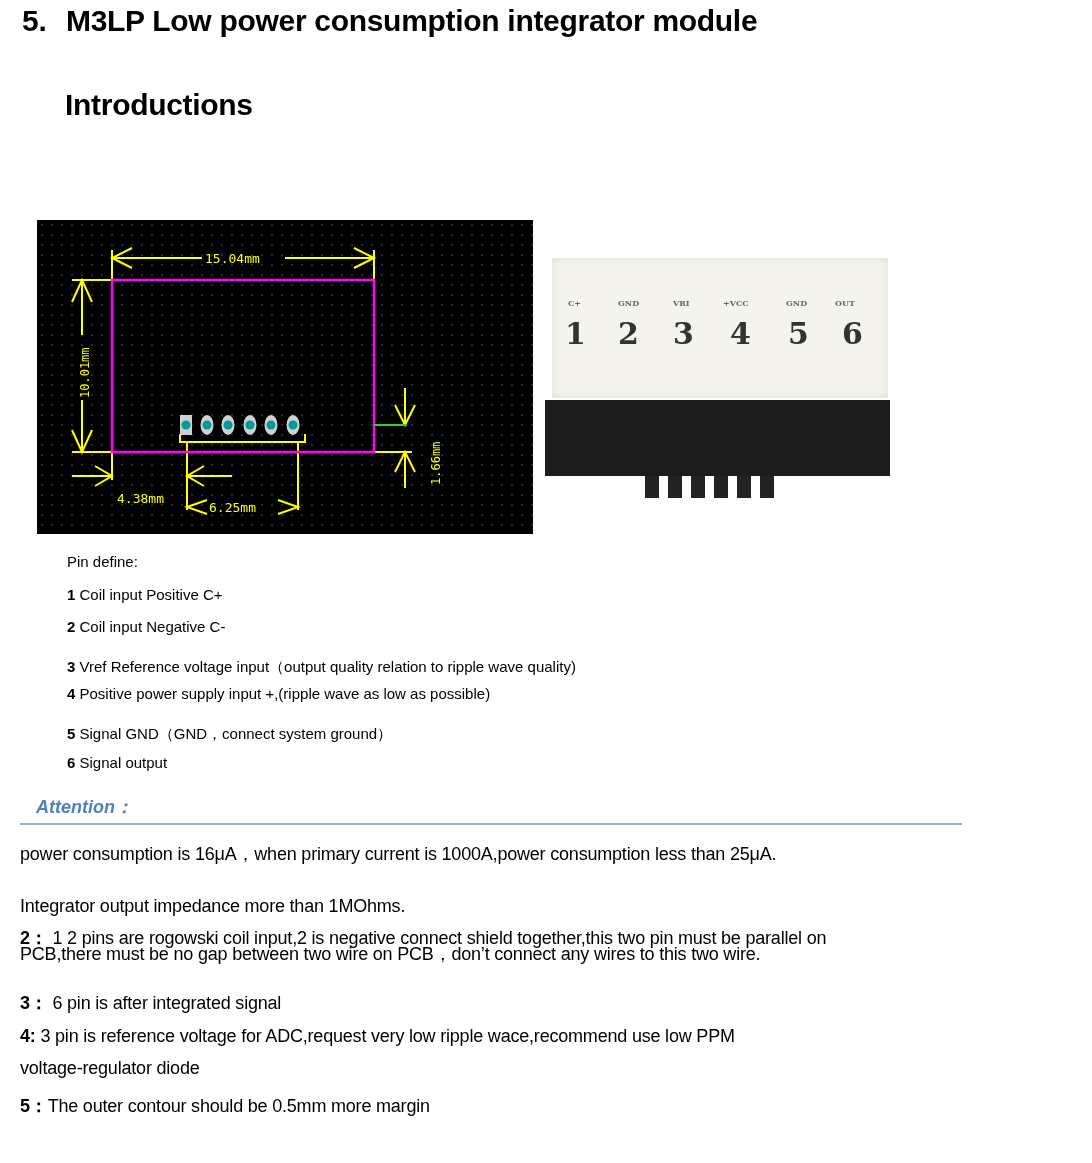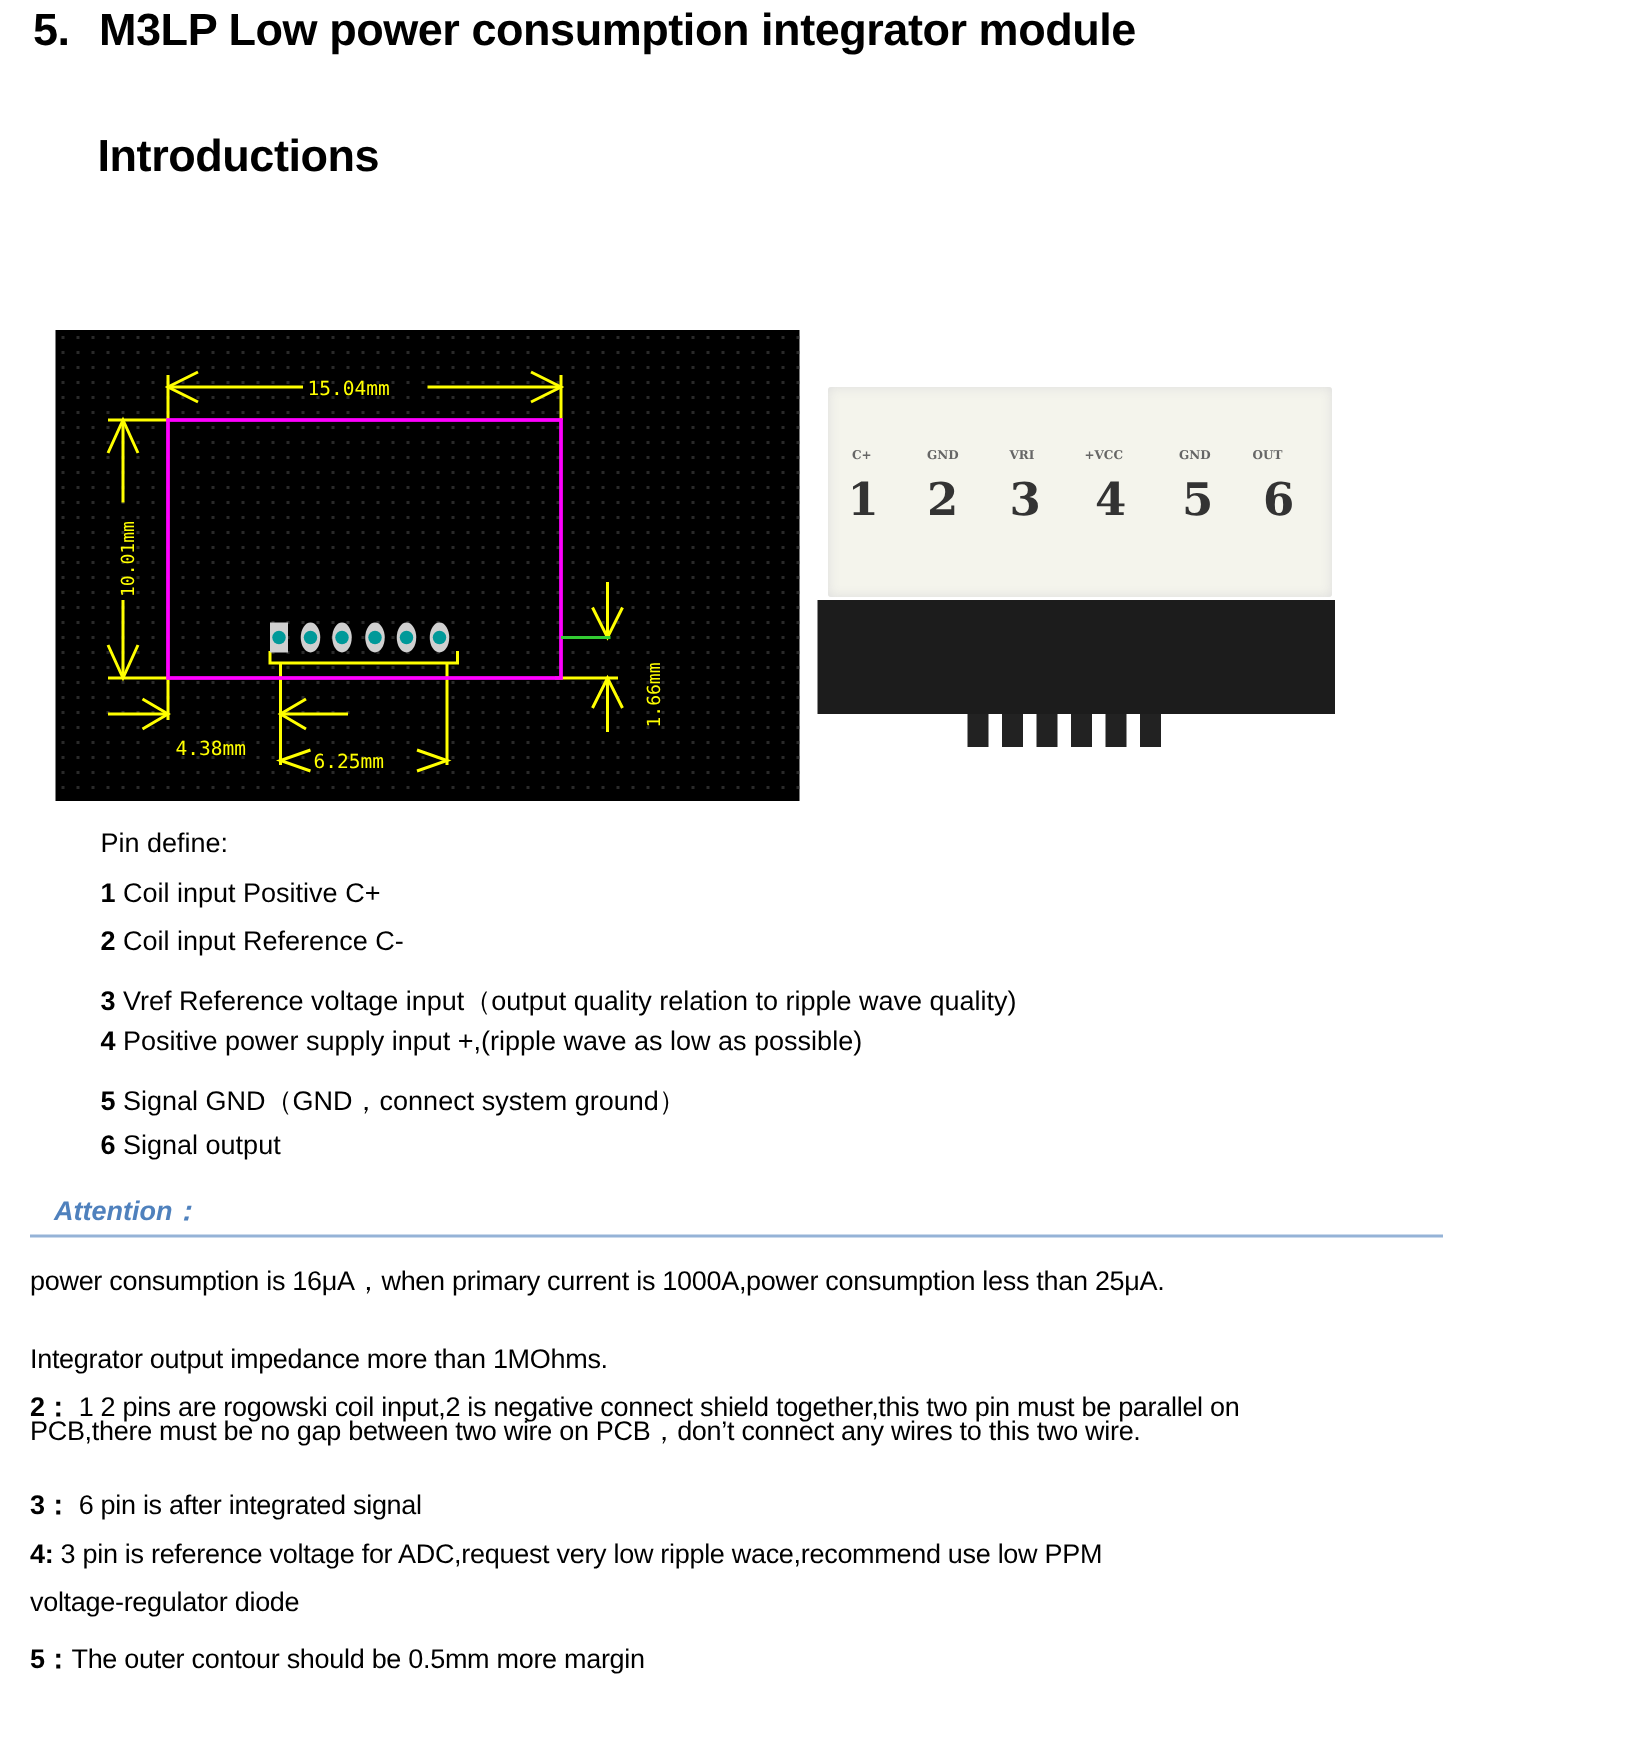--- a/index.html
+++ b/index.html
@@ -14,21 +14,21 @@
   .pcb svg { position:absolute; left:0; top:0; }
 
   .photo { position:absolute; left:540px; top:250px; width:350px; height:250px; }
   .photo .top { position:absolute; left:12px; top:8px; width:336px; height:140px; background:#f4f4ec;
                 border-radius:2px; box-shadow: inset 0 0 8px #ddd; }
   .photo .body { position:absolute; left:5px; top:150px; width:345px; height:76px; background:#1c1c1c; }
   .photo .pin { position:absolute; top:226px; width:14px; height:22px; background:#222; }
   .photo .lbl { position:absolute; top:48px; font-family:"DejaVu Serif", serif; font-size:8px; color:#666; font-weight:bold; }
   .photo .digit { position:absolute; top:66px; font-family:"DejaVu Serif", serif; font-size:30px; color:#333; font-weight:bold; }
 
-  .txt { position:absolute; left:67px; font-size:18px; line-height:20px; white-space:nowrap; }
+  .txt { position:absolute; left:67px; font-size:15px; line-height:20px; white-space:nowrap; }
   .txt b { font-weight:bold; }
   .att { position:absolute; left:20px; top:795px; font-size:18px; font-weight:bold; font-style:italic; color:#4f81bd;margin-left:16px; }
   .rule { position:absolute; left:20px; top:823px; width:942px; height:2px; background:#95b3d7; }
   .para { position:absolute; left:20px; font-size:18px; line-height:16px; white-space:nowrap; letter-spacing:-0.2px; }
   .para.single { line-height:20px; }
 </style>
 </head>
 <body>
 
 <div class="h1"><span class="num">5.</span><span>M3LP Low power consumption integrator module</span></div>
@@ -109,21 +109,21 @@
   <span class="digit" style="left:25px">1</span>
   <span class="digit" style="left:78px">2</span>
   <span class="digit" style="left:133px">3</span>
   <span class="digit" style="left:190px">4</span>
   <span class="digit" style="left:248px">5</span>
   <span class="digit" style="left:302px">6</span>
 </div>
 
 <div class="txt" style="top:552px">Pin define:</div>
 <div class="txt" style="top:585px"><b>1</b><span> Coil input Positive C+</span></div>
-<div class="txt" style="top:617px"><b>2</b><span> Coil input Reference C-</span></div>
+<div class="txt" style="top:617px"><b>2</b><span> Coil input Negative C-</span></div>
 <div class="txt" style="top:657px"><b>3</b><span> Vref Reference voltage input（output quality relation to ripple wave quality)</span></div>
 <div class="txt" style="top:684px"><b>4</b><span> Positive power supply input +,(ripple wave as low as possible)</span></div>
 <div class="txt" style="top:724px"><b>5</b><span> Signal GND（GND，connect system ground）</span></div>
 <div class="txt" style="top:753px"><b>6</b><span> Signal output</span></div>
 
 <div class="att">Attention：</div>
 <div class="rule"></div>
 
 <div class="para" style="top:846px">
   <div>power consumption is 16μA，when primary current is 1000A,power consumption less than 25μA.</div>

